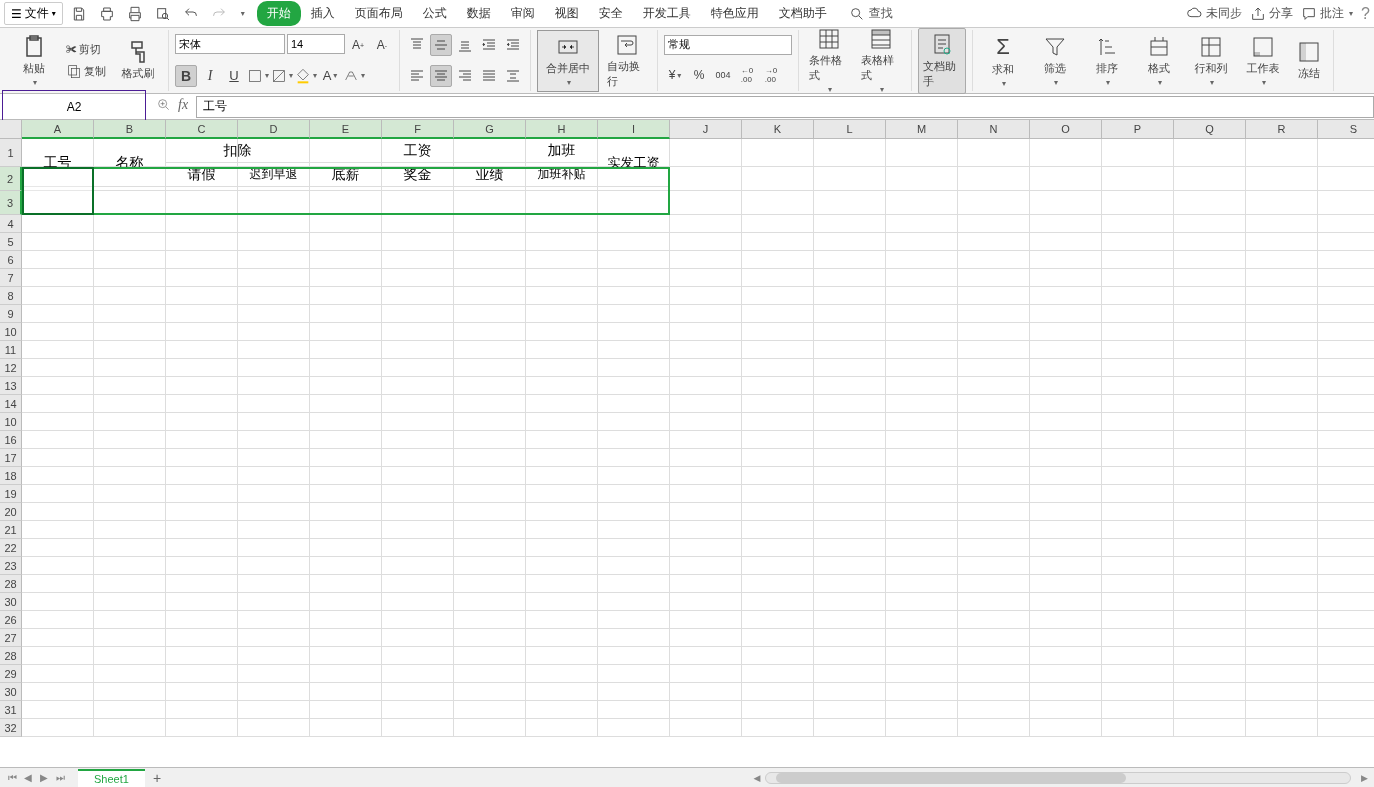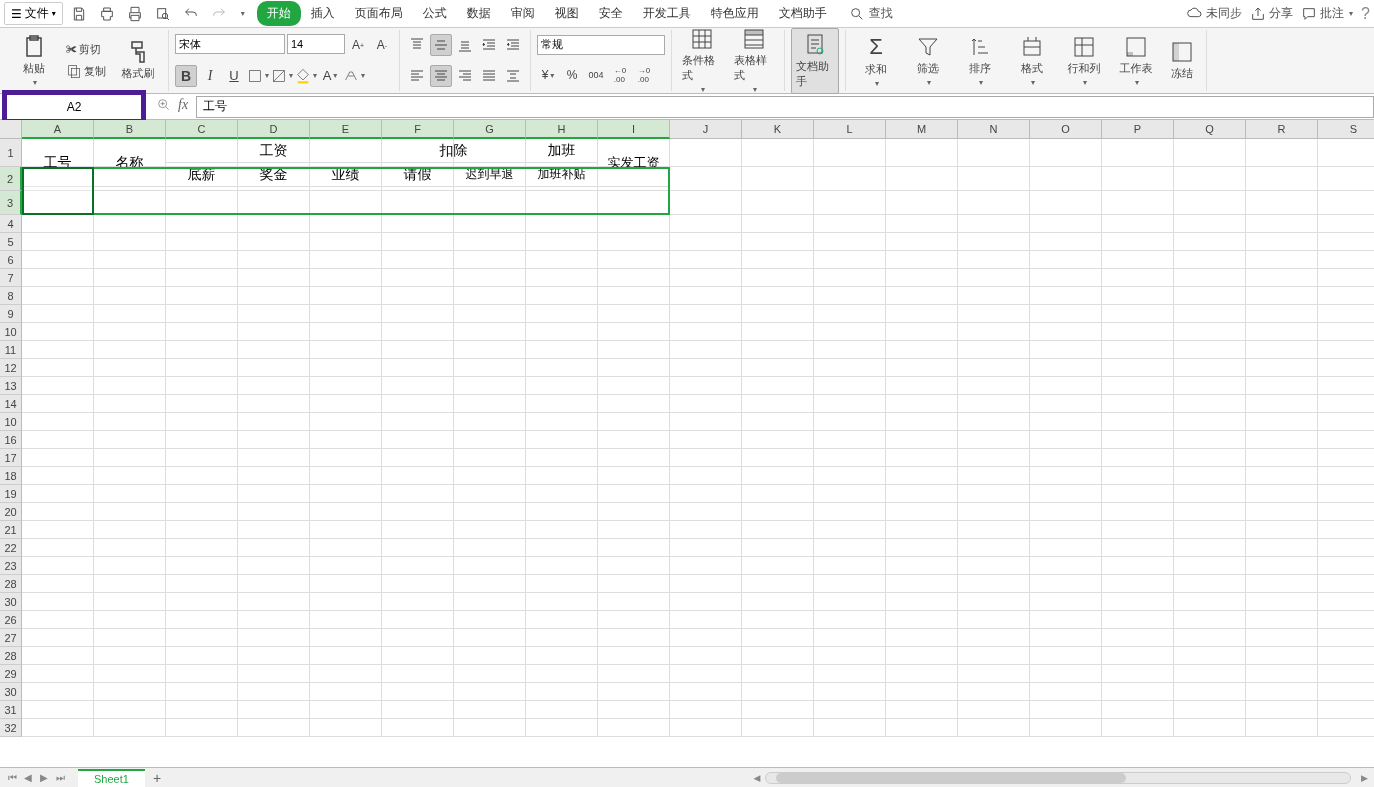--- a/index.html
+++ b/index.html
@@ -31,21 +31,21 @@
 .icon-btn { width: 22px; height: 22px; display: flex; align-items: center; justify-content: center; cursor: pointer; color: #444; border-radius: 2px; }
 .icon-btn.active { background: #d0d0d0; border: 1px solid #aaa; }
 .icon-btn.bold { font-weight: bold; font-size: 14px; }
 .icon-btn.italic { font-style: italic; font-family: serif; font-size: 14px; }
 .icon-btn.underline { text-decoration: underline; font-size: 13px; }
 .dropdown-carat::after { content: "▾"; font-size: 8px; margin-left: 2px; color: #666; }
 .merge-btn { width: 62px; border: 1px solid #999; background: #e8e8e8; }
 
 
 .formula-bar { display: flex; align-items: center; height: 26px; background: #fff; border-bottom: 1px solid #bbb; }
-.name-box { width: 144px; height: 34px; border: 5px solid #4c1d95; margin: 0 2px; text-align: center; font-size: 12px; display: flex; align-items: center; justify-content: center; }
+.name-box { width: 144px; height: 34px; border: 1px solid #4c1d95; margin: 0 2px; text-align: center; font-size: 12px; display: flex; align-items: center; justify-content: center; }
 .fx-icons { display: flex; gap: 6px; padding: 0 8px; color: #666; }
 .formula-input { flex: 1; height: 22px; border: 1px solid #aaa; padding: 2px 6px; font-size: 12px; font-family: "SimSun"; }
 
 
 .grid-container { position: relative; background: #fff; height: 648px; overflow: hidden; }
 .corner { position: absolute; left: 0; top: 0; width: 22px; height: 19px; background: #e8e8e8; border-right: 1px solid #bbb; border-bottom: 1px solid #bbb; }
 .col-headers { position: absolute; left: 22px; top: 0; display: flex; height: 19px; }
 .col-h { background: #e8e8e8; border-right: 1px solid #bbb; border-bottom: 1px solid #bbb; text-align: center; font-size: 11px; color: #444; line-height: 19px; }
 .col-h.sel { background: #d4e8d4; border-bottom: 2px solid #22a642; }
 .row-headers { position: absolute; left: 0; top: 19px; display: flex; flex-direction: column; width: 22px; }
@@ -282,20 +282,36 @@
           </svg>
         </div>
       <div class="icon-btn">
           <svg viewBox="0 0 16 16" width="14">
             <path stroke="currentColor" d="M2 3h12 M2 13h12 M5 6h6 M5 10h6"></path>
           </svg>
         </div>
     </div>
   </div>
 
+  <div class="ribbon-group row">
+    <div class="rb-large merge-btn dropdown-carat" style="width:62px">
+      <svg class="lg-icon" viewBox="0 0 24 24">
+          <rect x="3" y="6" width="18" height="12" fill="none" stroke="currentColor"></rect>
+          <path stroke="currentColor" d="M6 12h4 M14 12h4 M8 10l2 2-2 2 M16 10l-2 2 2 2"></path>
+        </svg>
+      <span>合并居中</span>
+    </div>
+    <div class="rb-large">
+      <svg class="lg-icon" viewBox="0 0 24 24">
+          <rect x="3" y="3" width="18" height="18" fill="none" stroke="currentColor"></rect>
+          <path fill="none" stroke="currentColor" d="M6 8h10a2 2 0 010 4H10 M12 10l-2 2 2 2"></path>
+        </svg>
+      <span>自动换行</span>
+    </div>
+  </div>
 
   <div class="ribbon-group">
     <input class="format-select" value="常规" style="">
     <div class="icon-row">
       <div class="icon-btn dropdown-carat">¥</div>
       <div class="icon-btn">%</div>
       <div class="icon-btn" style="font-size:9px">004</div>
       <div class="icon-btn" style="font-size:8px">←0<br>.00</div>
       <div class="icon-btn" style="font-size:8px">→0<br>.00</div>
     </div>
@@ -1120,32 +1136,32 @@
         <div class="cell" style="width: 72px;"></div>
         <div class="cell" style="width: 72px;"></div>
       </div>
     </div>
 
   <div class="data-table">
     <div class="dt-row">
       <div class="dt-cell" style="width:72px;height:48px">工号</div>
       <div class="dt-cell" style="width:72px;height:48px">名称</div>
       <div style="display:flex;flex-direction:column">
+        <div class="dt-cell" style="width:144px;height:24px">扣除</div>
+        <div style="display:flex">
+          <div class="dt-cell" style="width:72px;height:24px">请假</div>
+          <div class="dt-cell" style="width:72px;height:24px;font-size:12px">迟到早退</div>
+        </div>
+      </div>
+      <div style="display:flex;flex-direction:column">
         <div class="dt-cell" style="width:216px;height:24px">工资</div>
         <div style="display:flex">
           <div class="dt-cell" style="width:72px;height:24px">底薪</div>
           <div class="dt-cell" style="width:72px;height:24px">奖金</div>
           <div class="dt-cell" style="width:72px;height:24px">业绩</div>
-        </div>
-      </div>
-      <div style="display:flex;flex-direction:column">
-        <div class="dt-cell" style="width:144px;height:24px">扣除</div>
-        <div style="display:flex">
-          <div class="dt-cell" style="width:72px;height:24px">请假</div>
-          <div class="dt-cell" style="width:72px;height:24px;font-size:12px">迟到早退</div>
         </div>
       </div>
       <div style="display:flex;flex-direction:column">
         <div class="dt-cell" style="width:72px;height:24px">加班</div>
         <div class="dt-cell" style="width:72px;height:24px;font-size:12px">加班补贴</div>
       </div>
       <div class="dt-cell" style="width:72px;height:48px;font-size:13px">实发工资</div>
     </div>
   </div>
 

